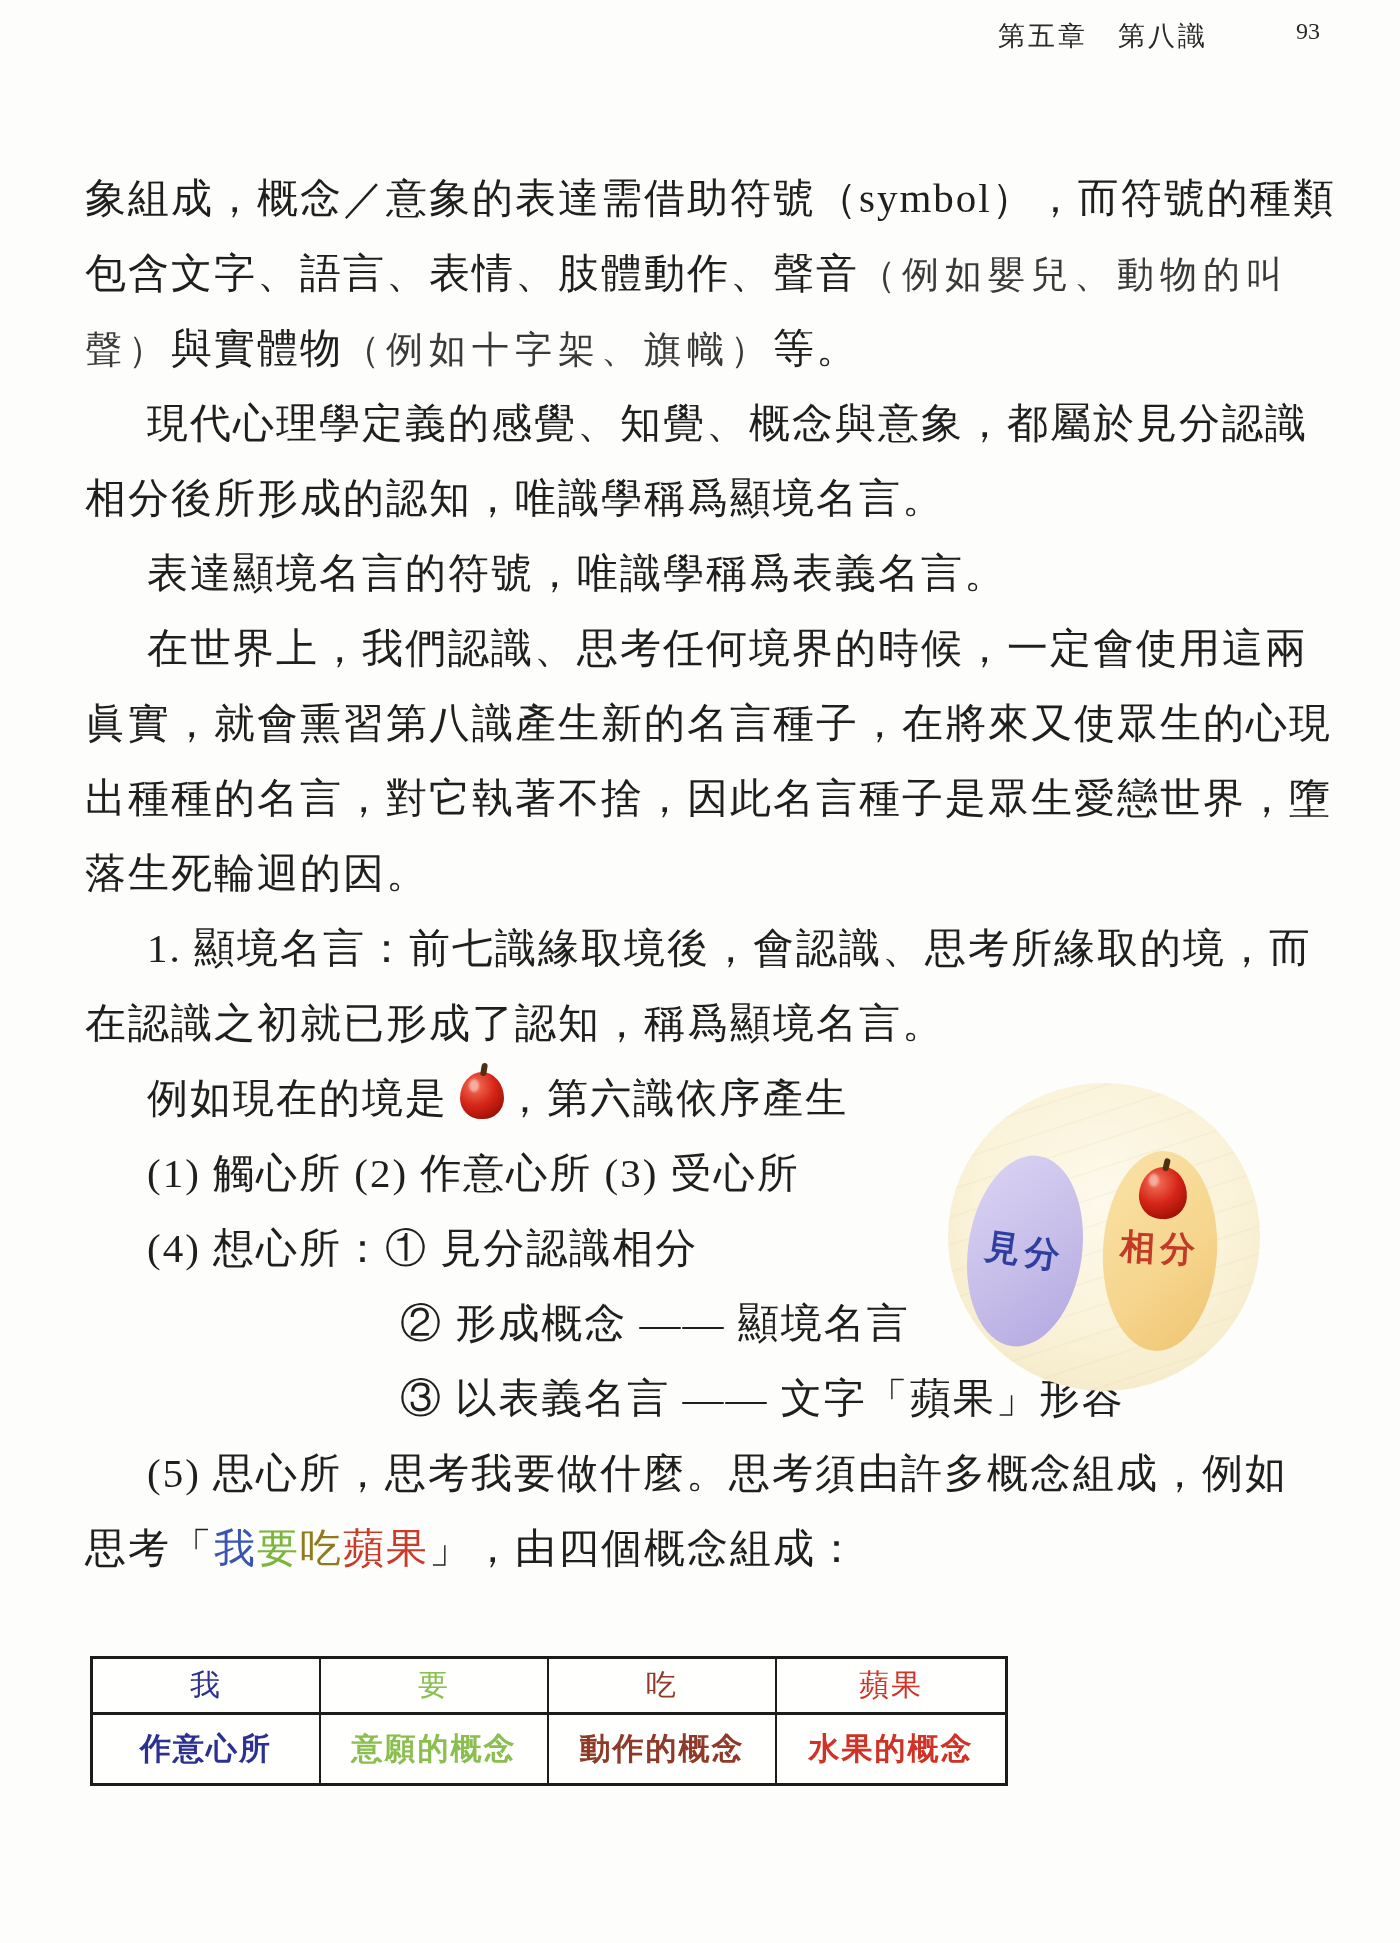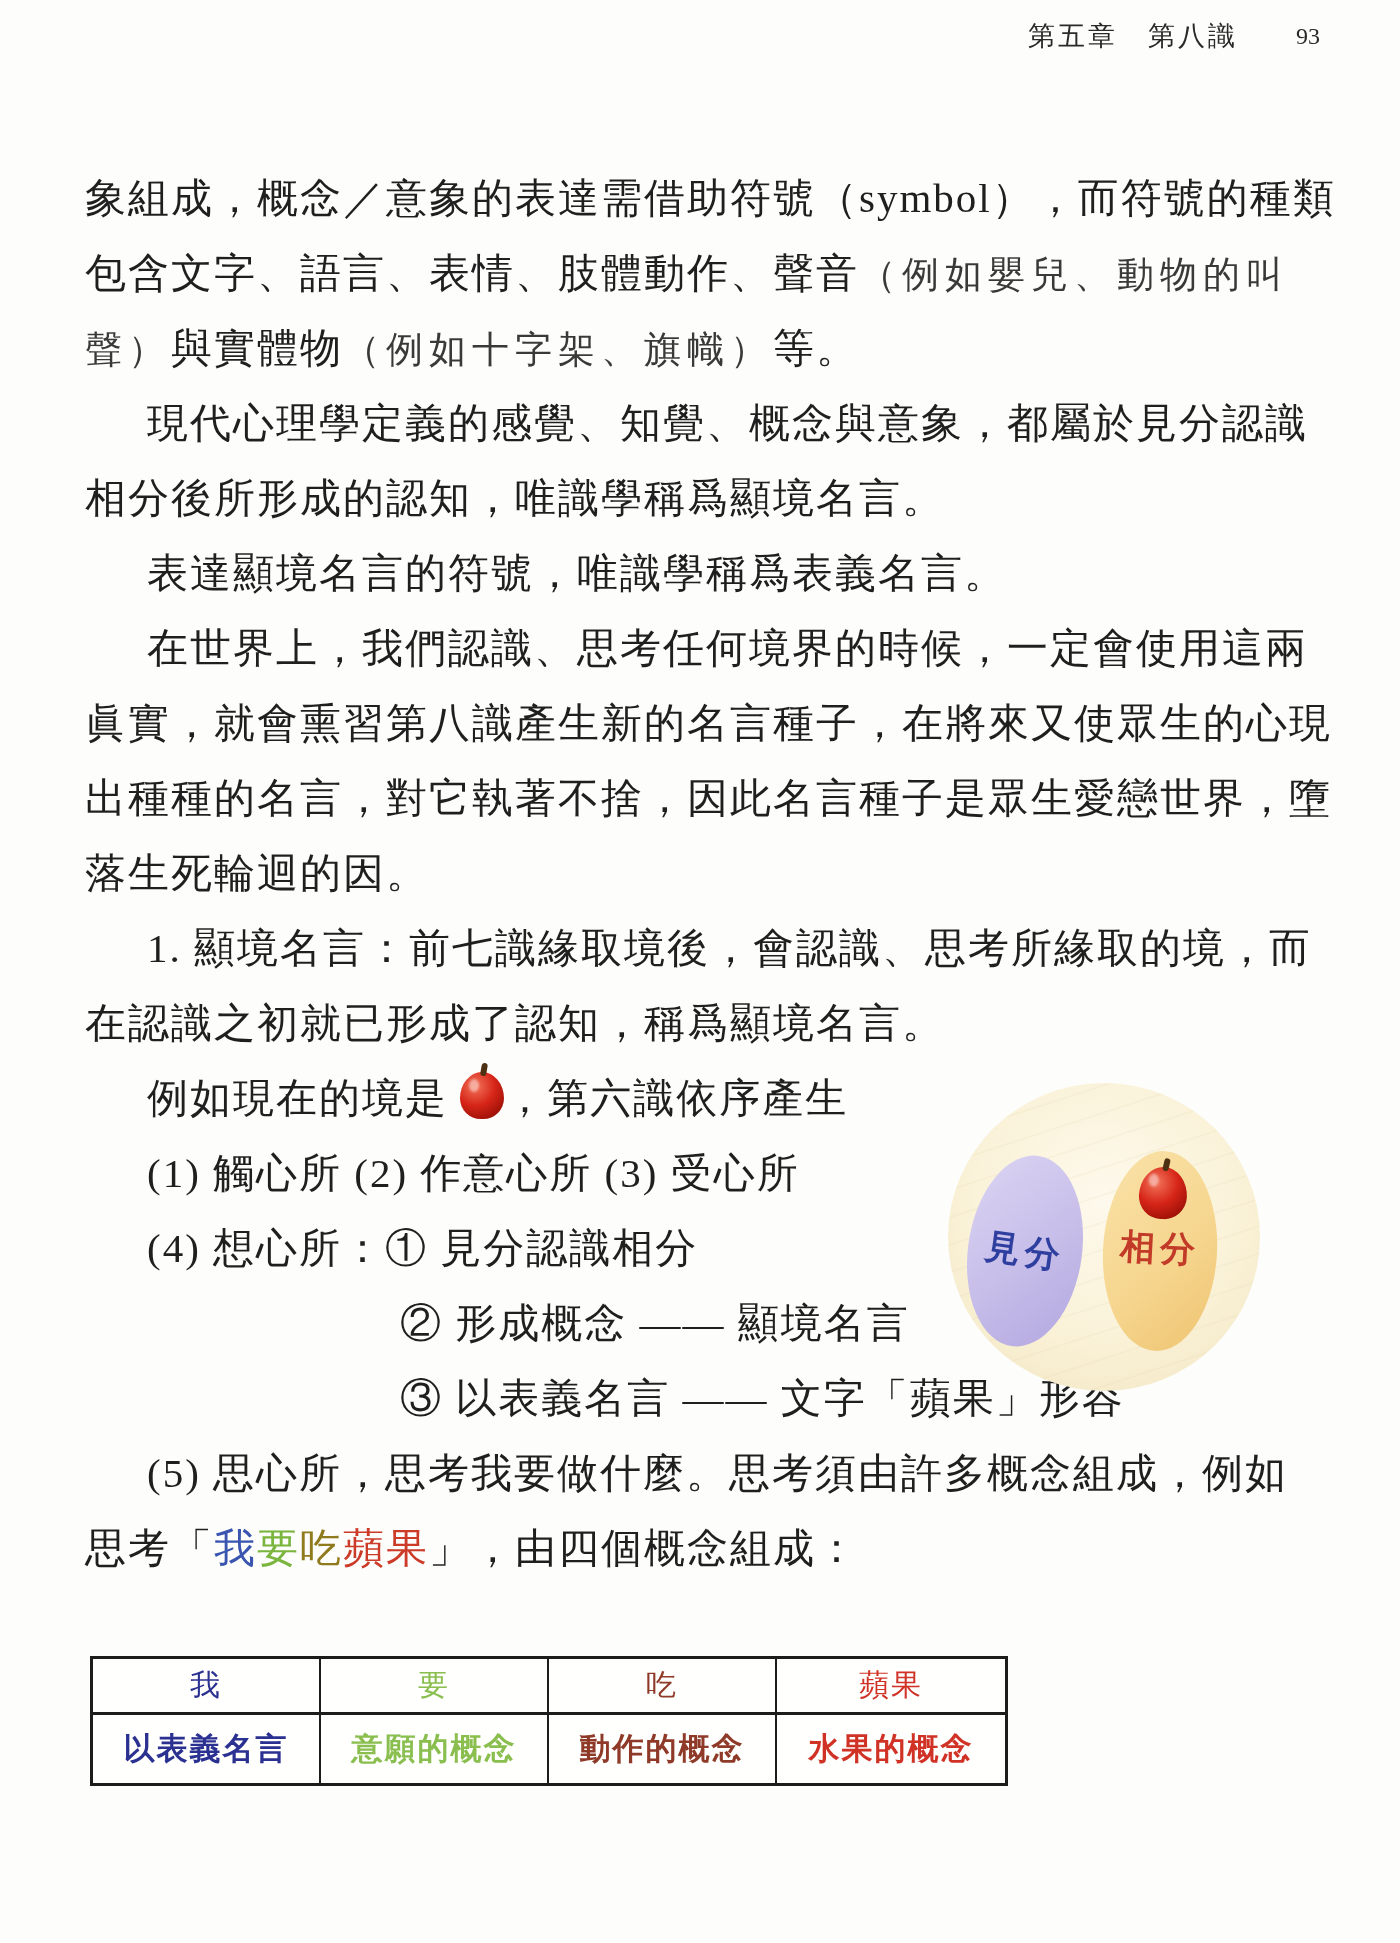--- a/index.html
+++ b/index.html
@@ -7,21 +7,21 @@
   .page {
     position:relative; width:1400px; height:1943px;
     background:#fdfdfb; margin:0 auto; overflow:hidden;
     font-family:"Liberation Serif","DejaVu Serif",serif;
     color:#1f1f1f;
   }
 
   
   .running-head {
     position:absolute; top:18px; right:80px;
-    display:flex; align-items:center; gap:58px;
+    display:flex; align-items:flex-start; gap:88px;
     font-size:27px; letter-spacing:3px; color:#2a2a2a;
   }
   .running-head .pagenum { font-size:24px; letter-spacing:0; }
 
   
   .body-text {
     position:absolute; left:85px; top:161px; width:1250px;
   }
   .line {
     height:75px; line-height:75px; white-space:nowrap;
@@ -137,19 +137,19 @@
       <span class="apple lg"></span>
       <span class="fig-label" style="color: rgb(194, 58, 40);">相分</span>
     </div>
   </div>
 
   <div class="concept-table">
       <div class="cell head" style="color: rgb(43, 49, 144);">我</div>
       <div class="cell head" style="color: rgb(138, 191, 79);">要</div>
       <div class="cell head" style="color: rgb(143, 58, 40);">吃</div>
       <div class="cell head lastcol" style="color: rgb(208, 50, 38);">蘋果</div>
-      <div class="cell data" style="color: rgb(43, 49, 144);">以表義名言</div>
+      <div class="cell data" style="color: rgb(43, 49, 144);">作意心所</div>
       <div class="cell data" style="color: rgb(138, 191, 79);">意願的概念</div>
       <div class="cell data" style="color: rgb(143, 58, 40); text-align: center;">動作的概念</div>
       <div class="cell data lastcol" style="color: rgb(208, 50, 38);">水果的概念</div>
     </div>
 
 </div>
 
 </body></html>

